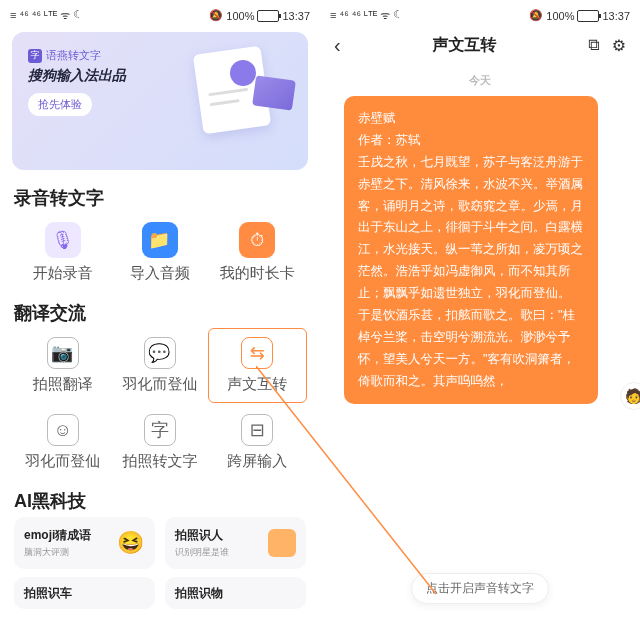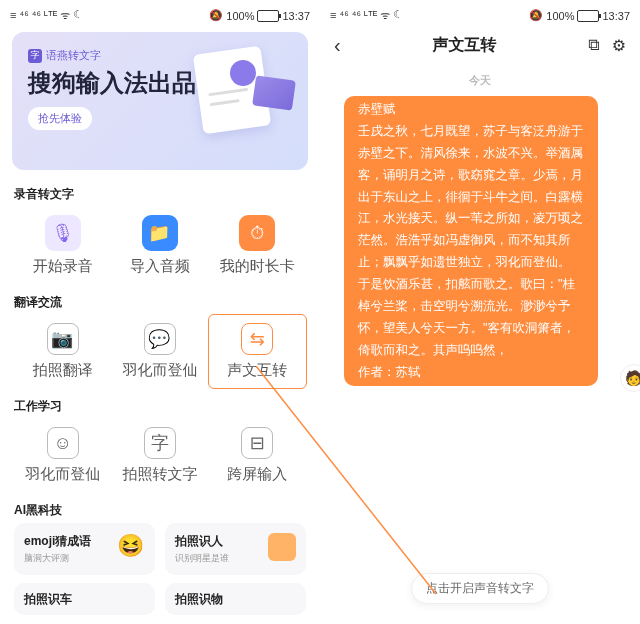--- a/index.html
+++ b/index.html
@@ -86,24 +86,25 @@
   height: 14px;
   background: #6b5bd4;
   border-radius: 3px;
   display: flex;
   align-items: center;
   justify-content: center;
   color: #fff;
   font-size: 9px;
 }
 .banner-title {
-  font-size: 24px;
+  font-size: 14px;
   font-weight: 700;
   color: #22243b;
   margin-top: 4px;
+  font-style: italic;
 }
 .banner-btn {
   display: inline-block;
   margin-top: 8px;
   padding: 4px 10px;
   background: #fff;
   border-radius: 12px;
   font-size: 11px;
   color: #6b5bd4;
 }
@@ -153,21 +154,21 @@
   right: 4px;
   top: 28px;
   transform: rotate(8deg);
 }
 
 
 .sec {
   padding: 4px 14px 0;
 }
 .sec-title {
-  font-size: 12px;
+  font-size: 18px;
   font-weight: 700;
   color: #222;
   margin: 6px 0 4px;
 }
 .grid {
   display: flex;
 }
 .cell {
   flex: 1;
   display: flex;
@@ -210,20 +211,21 @@
   gap: 10px;
   padding: 0 14px;
   margin-top: 4px;
 }
 .ai-card {
   flex: 1;
   background: #f7f7f9;
   border-radius: 10px;
   padding: 10px 10px;
   display: flex;
+  align-items: center;
   justify-content: space-between;
   gap: 12px;
 }
 .ai-card .t {
   font-size: 12px;
   font-weight: 700;
   color: #222;
 }
 .ai-card .s {
   font-size: 9px;
@@ -269,21 +271,21 @@
   text-align: center;
   font-size: 11px;
   color: #bbb;
   margin: 2px 0 8px;
   font-weight: bold;
 }
 .bubble {
   background: #ff8b3d;
   color: #fff;
   border-radius: 10px;
-  padding: 3px 14px;
+  padding: 12px 14px;
   font-size: 12.5px;
   line-height: 1.75;
   margin-left: 10px;
   margin-right: 4px;
   position: relative;
 }
 .avatar {
   position: absolute;
   right: -22px;
   bottom: -6px;
@@ -405,21 +407,20 @@
         <div class="label">羽化而登仙</div>
       </div>
       <div class="cell cell-outlined cell-highlight">
         <div class="icon" style="border-color:#ff8c42;color:#ff8c42">⇆</div>
         <div class="label">声文互转</div>
       </div>
     </div>
   </div>
 
   <div class="sec">
-    <div class="sec-title">工作学习</div>
     <div class="grid">
       <div class="cell cell-outlined">
         <div class="icon">☺</div>
         <div class="label">羽化而登仙</div>
       </div>
       <div class="cell cell-outlined">
         <div class="icon">字</div>
         <div class="label">拍照转文字</div>
       </div>
       <div class="cell cell-outlined">
@@ -476,23 +477,23 @@
       <span>⧉</span>
       <span>⚙</span>
     </div>
   </div>
 
   <div class="chat">
     <div class="day">今天</div>
     <div class="bubble-wrap">
       <div class="bubble">
         <div>赤壁赋</div>
+        <div>作者：苏轼</div>
         <div style="white-space:pre-wrap">壬戌之秋，七月既望，苏子与客泛舟游于赤壁之下。清风徐来，水波不兴。举酒属客，诵明月之诗，歌窈窕之章。少焉，月出于东山之上，徘徊于斗牛之间。白露横江，水光接天。纵一苇之所如，凌万顷之茫然。浩浩乎如冯虚御风，而不知其所止；飘飘乎如遗世独立，羽化而登仙。
 于是饮酒乐甚，扣舷而歌之。歌曰："桂棹兮兰桨，击空明兮溯流光。渺渺兮予怀，望美人兮天一方。"客有吹洞箫者，倚歌而和之。其声呜呜然，</div>
-        <div>作者：苏轼</div>
       </div>
       <div class="avatar">🧑</div>
     </div>
   </div>
 
   <div class="hint">点击开启声音转文字</div>
 </div>
 
 </div>
 

